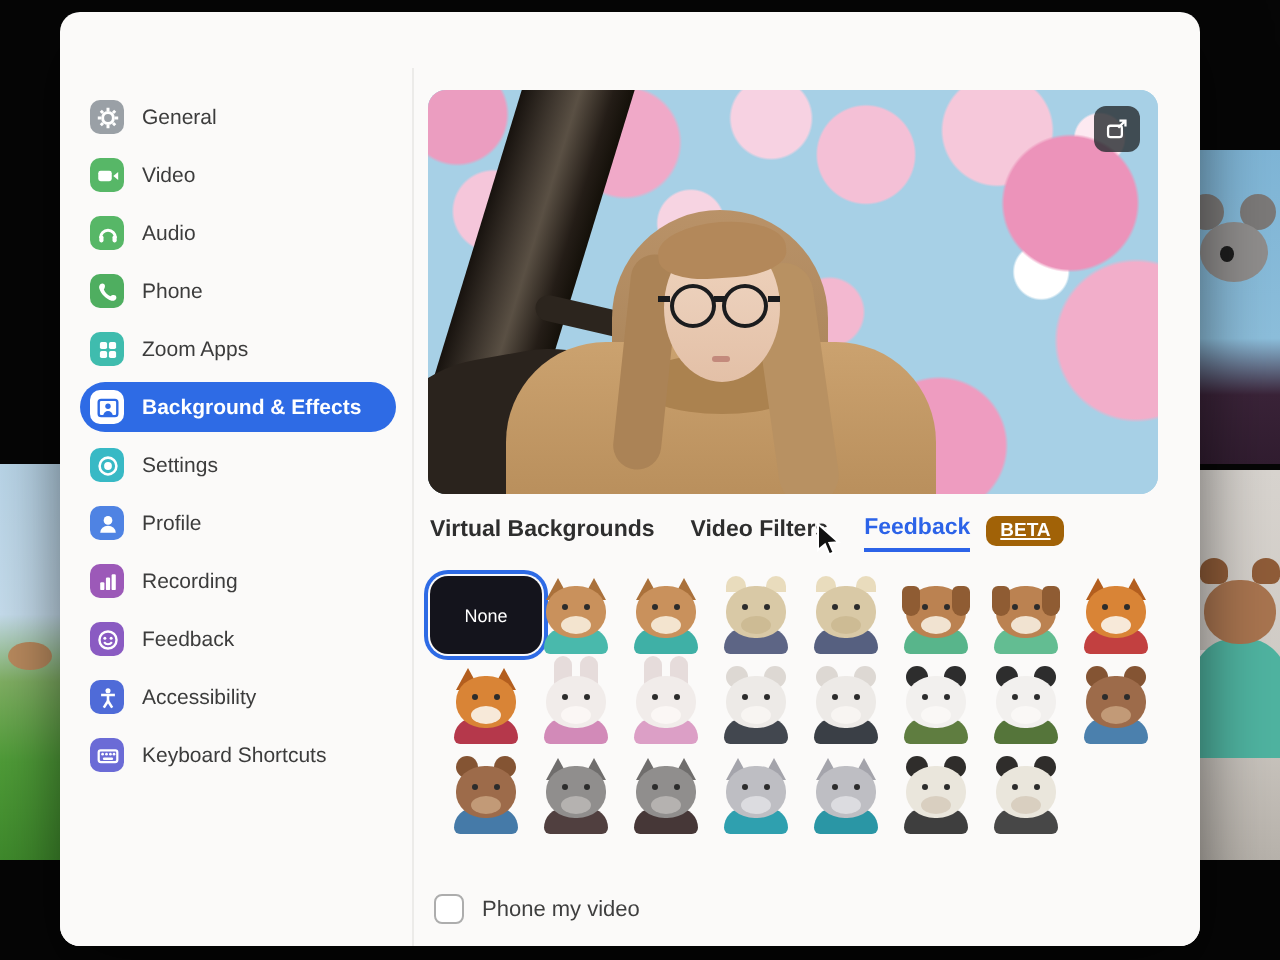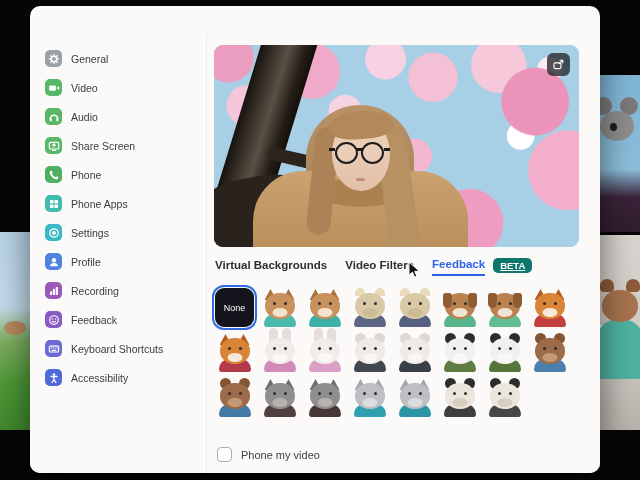--- a/index.html
+++ b/index.html
@@ -100,27 +100,27 @@
   .temple { position:absolute; top:6px; width:6px; height:2.5px; background:#1b1c1e; }
   .temple.a { left:-4px; } .temple.b { left:51px; }
   .popout { position:absolute; right:9px; top:8px; width:23px; height:23px; border-radius:6px;
     background:rgba(42,46,50,.82); display:flex; align-items:center; justify-content:center; }
   .popout svg { width:13px; height:13px; }
 
   
   .tabs { position:absolute; left:8px; top:224px; display:flex; align-items:center; gap:18px; }
   .tab { font-size:11.5px; font-weight:bold; color:#2e2e2e; padding-bottom:4px; white-space:nowrap; }
   .tab.selected { color:#2c63e8; border-bottom:2px solid #2c63e8; }
-  .beta { margin-left:-10px; background:#0f766e; color:#fff; font-size:9.5px; font-weight:bold;
+  .beta { margin-left:-10px; background:#a16207; color:#fff; font-size:9.5px; font-weight:bold;
     padding:2px 7px; border-radius:5px; margin-bottom:3px;text-decoration:underline; }
 
   
   .grid { position:absolute; left:8px; top:254px; display:grid;
     grid-template-columns:repeat(8,39px); gap:6px; }
-  .cell { width:39px; height:39px; border-radius:9px; display:flex; align-items:flex-end; justify-content:center; }
+  .cell { width:56px; height:39px; border-radius:9px; display:flex; align-items:flex-end; justify-content:center; }
   .none-tile { align-items:center; background:#14141c; color:#fff; font-size:9px;
     box-shadow:0 0 0 1px #fbfaf9, 0 0 0 3px #2e6be5; }
   .avatar { position:relative; width:34px; height:37px; }
   .ear { position:absolute; top:0; width:11px; height:11px; z-index:1; }
   .ear.l { left:2px; } .ear.r { right:2px; }
   .ear-pointy .ear { top:-1px; width:12px; height:11px; clip-path:polygon(50% 0,0 100%,100% 100%); }
   .ear-round .ear { top:-2px; border-radius:50%; }
   .ear-long .ear { top:-7px; width:9px; height:18px; border-radius:5px; }
   .ear-long .ear.l { left:6px; } .ear-long .ear.r { right:6px; }
   .ear-floppy .ear { top:3px; width:9px; height:15px; border-radius:4px 4px 6px 6px; z-index:3; }
@@ -197,49 +197,49 @@
             <span class="icon-tile" style="background: rgb(87, 183, 103);">
               <svg viewBox="0 0 16 16">
                 <path d="M3 10.5 a5 5 0 0 1 10 0" fill="none" stroke="currentColor" stroke-width="2"></path>
                 <rect x="2.2" y="9" width="2.8" height="4.6" rx="1.2" fill="currentColor"></rect>
                 <rect x="11" y="9" width="2.8" height="4.6" rx="1.2" fill="currentColor"></rect>
               </svg>
             </span>
             <span class="side-label">Audio</span>
           </div>
           <div class="side-item">
-            <span class="icon-tile" style="background: rgb(87, 183, 103);">
-              <svg viewBox="0 0 16 16">
-                <rect x="1.8" y="3.2" width="12.4" height="8.8" rx="1.4" fill="none" stroke="currentColor" stroke-width="1.6"></rect>
-                <path d="M8 10 V5.6 M5.8 7.4 L8 5.2 L10.2 7.4" fill="none" stroke="currentColor" stroke-width="1.5"></path>
-                <path d="M5.2 13.8 H10.8" stroke="currentColor" stroke-width="1.6"></path>
-              </svg>
-            </span>
-            <span class="side-label">Share Screen</span>
-          </div>
-          <div class="side-item">
             <span class="icon-tile" style="background: rgb(79, 174, 96);">
               <svg viewBox="0 0 16 16">
                 <path d="M4.2 2.4 C6.6 2.4 6.2 5.2 5.2 6.4 C6.2 8.6 7.4 9.8 9.6 10.8 C10.8 9.8 13.6 9.4 13.6 11.8 C13.6 13.4 11.6 14.2 10.4 13.8 C6.4 12.4 3.6 9.6 2.2 5.6 C1.8 4.4 2.6 2.4 4.2 2.4 Z" fill="currentColor"></path>
               </svg>
             </span>
             <span class="side-label">Phone</span>
           </div>
           <div class="side-item">
             <span class="icon-tile" style="background: rgb(63, 188, 174);">
               <svg viewBox="0 0 16 16">
                 <g fill="currentColor">
                   <rect x="2.6" y="2.6" width="4.8" height="4.8" rx="1.2"></rect>
                   <rect x="8.6" y="2.6" width="4.8" height="4.8" rx="1.2"></rect>
                   <rect x="2.6" y="8.6" width="4.8" height="4.8" rx="1.2"></rect>
                   <rect x="8.6" y="8.6" width="4.8" height="4.8" rx="1.2"></rect>
                 </g>
               </svg>
             </span>
-            <span class="side-label">Phone Apps</span>
+            <span class="side-label">Zoom Apps</span>
+          </div>
+          <div class="side-item selected">
+            <span class="icon-tile" style="background: rgb(46, 107, 229);">
+              <svg viewBox="0 0 16 16">
+                <rect x="1.8" y="2.6" width="12.4" height="10.8" rx="1.6" fill="none" stroke="currentColor" stroke-width="1.6"></rect>
+                <circle cx="8" cy="6.8" r="1.8" fill="currentColor"></circle>
+                <path d="M4.8 13.2 a3.2 3.2 0 0 1 6.4 0 z" fill="currentColor"></path>
+              </svg>
+            </span>
+            <span class="side-label">Background &amp; Effects</span>
           </div>
           <div class="side-item">
             <span class="icon-tile" style="background: rgb(56, 185, 197);">
               <svg viewBox="0 0 16 16">
                 <circle cx="8" cy="8" r="5.6" fill="none" stroke="currentColor" stroke-width="1.7"></circle>
                 <circle cx="8" cy="8" r="2.6" fill="currentColor"></circle>
               </svg>
             </span>
             <span class="side-label">Settings</span>
           </div>
@@ -267,49 +267,49 @@
           <div class="side-item">
             <span class="icon-tile" style="background: rgb(138, 91, 194);">
               <svg viewBox="0 0 16 16">
                 <circle cx="8" cy="8" r="5.7" fill="none" stroke="currentColor" stroke-width="1.6"></circle>
                 <circle cx="5.9" cy="6.8" r="1" fill="currentColor"></circle>
                 <circle cx="10.1" cy="6.8" r="1" fill="currentColor"></circle>
                 <path d="M5.4 9.4 a3.1 3.1 0 0 0 5.2 0" fill="none" stroke="currentColor" stroke-width="1.4"></path>
               </svg>
             </span>
             <span class="side-label">Feedback</span>
+          </div>
+          <div class="side-item">
+            <span class="icon-tile" style="background: rgb(79, 107, 216);">
+              <svg viewBox="0 0 16 16">
+                <circle cx="8" cy="3.2" r="1.7" fill="currentColor"></circle>
+                <g stroke="currentColor" stroke-width="1.7" fill="none">
+                  <path d="M3.4 6 H12.6"></path>
+                  <path d="M8 6 V10"></path>
+                  <path d="M8 10 L5.2 14.4"></path>
+                  <path d="M8 10 L10.8 14.4"></path>
+                </g>
+              </svg>
+            </span>
+            <span class="side-label">Accessibility</span>
           </div>
           <div class="side-item">
             <span class="icon-tile" style="background: rgb(107, 107, 214);">
               <svg viewBox="0 0 16 16">
                 <rect x="1.8" y="4.2" width="12.4" height="7.8" rx="1.3" fill="none" stroke="currentColor" stroke-width="1.5"></rect>
                 <g fill="currentColor">
                   <circle cx="4.4" cy="6.8" r="0.9"></circle>
                   <circle cx="7" cy="6.8" r="0.9"></circle>
                   <circle cx="9.6" cy="6.8" r="0.9"></circle>
                   <circle cx="12" cy="6.8" r="0.9"></circle>
                   <rect x="4.6" y="9" width="6.8" height="1.6" rx="0.8"></rect>
                 </g>
               </svg>
             </span>
             <span class="side-label">Keyboard Shortcuts</span>
-          </div>
-          <div class="side-item">
-            <span class="icon-tile" style="background: rgb(79, 107, 216);">
-              <svg viewBox="0 0 16 16">
-                <circle cx="8" cy="3.2" r="1.7" fill="currentColor"></circle>
-                <g stroke="currentColor" stroke-width="1.7" fill="none">
-                  <path d="M3.4 6 H12.6"></path>
-                  <path d="M8 6 V10"></path>
-                  <path d="M8 10 L5.2 14.4"></path>
-                  <path d="M8 10 L10.8 14.4"></path>
-                </g>
-              </svg>
-            </span>
-            <span class="side-label">Accessibility</span>
           </div>
         </div>
     </aside>
 
     <main class="content">
 
       <div class="preview">
         <div class="blossoms"></div>
         <div class="trunk"></div>
         <div class="branch"></div>

